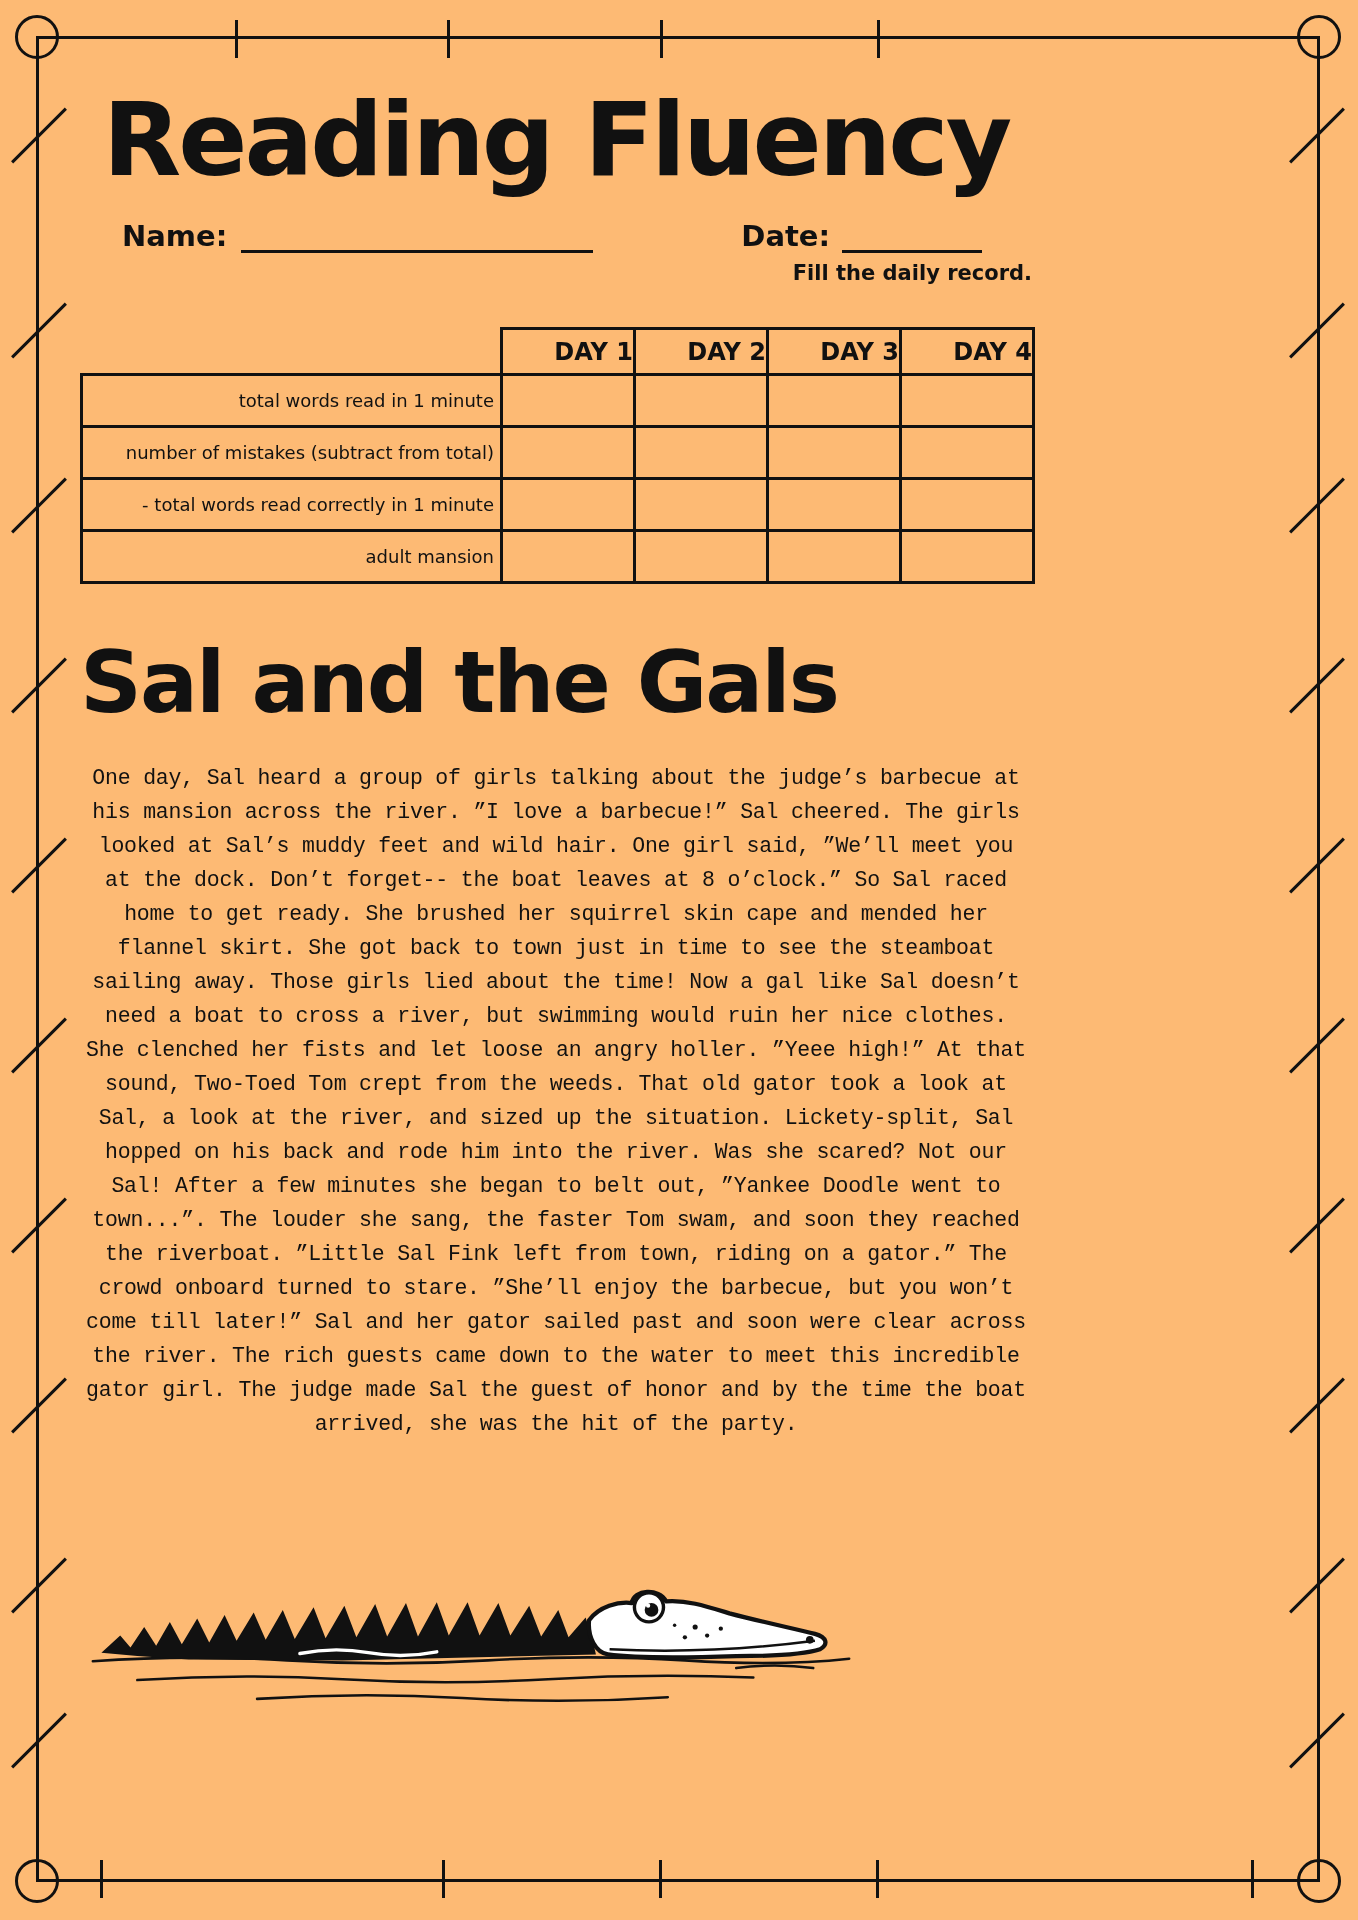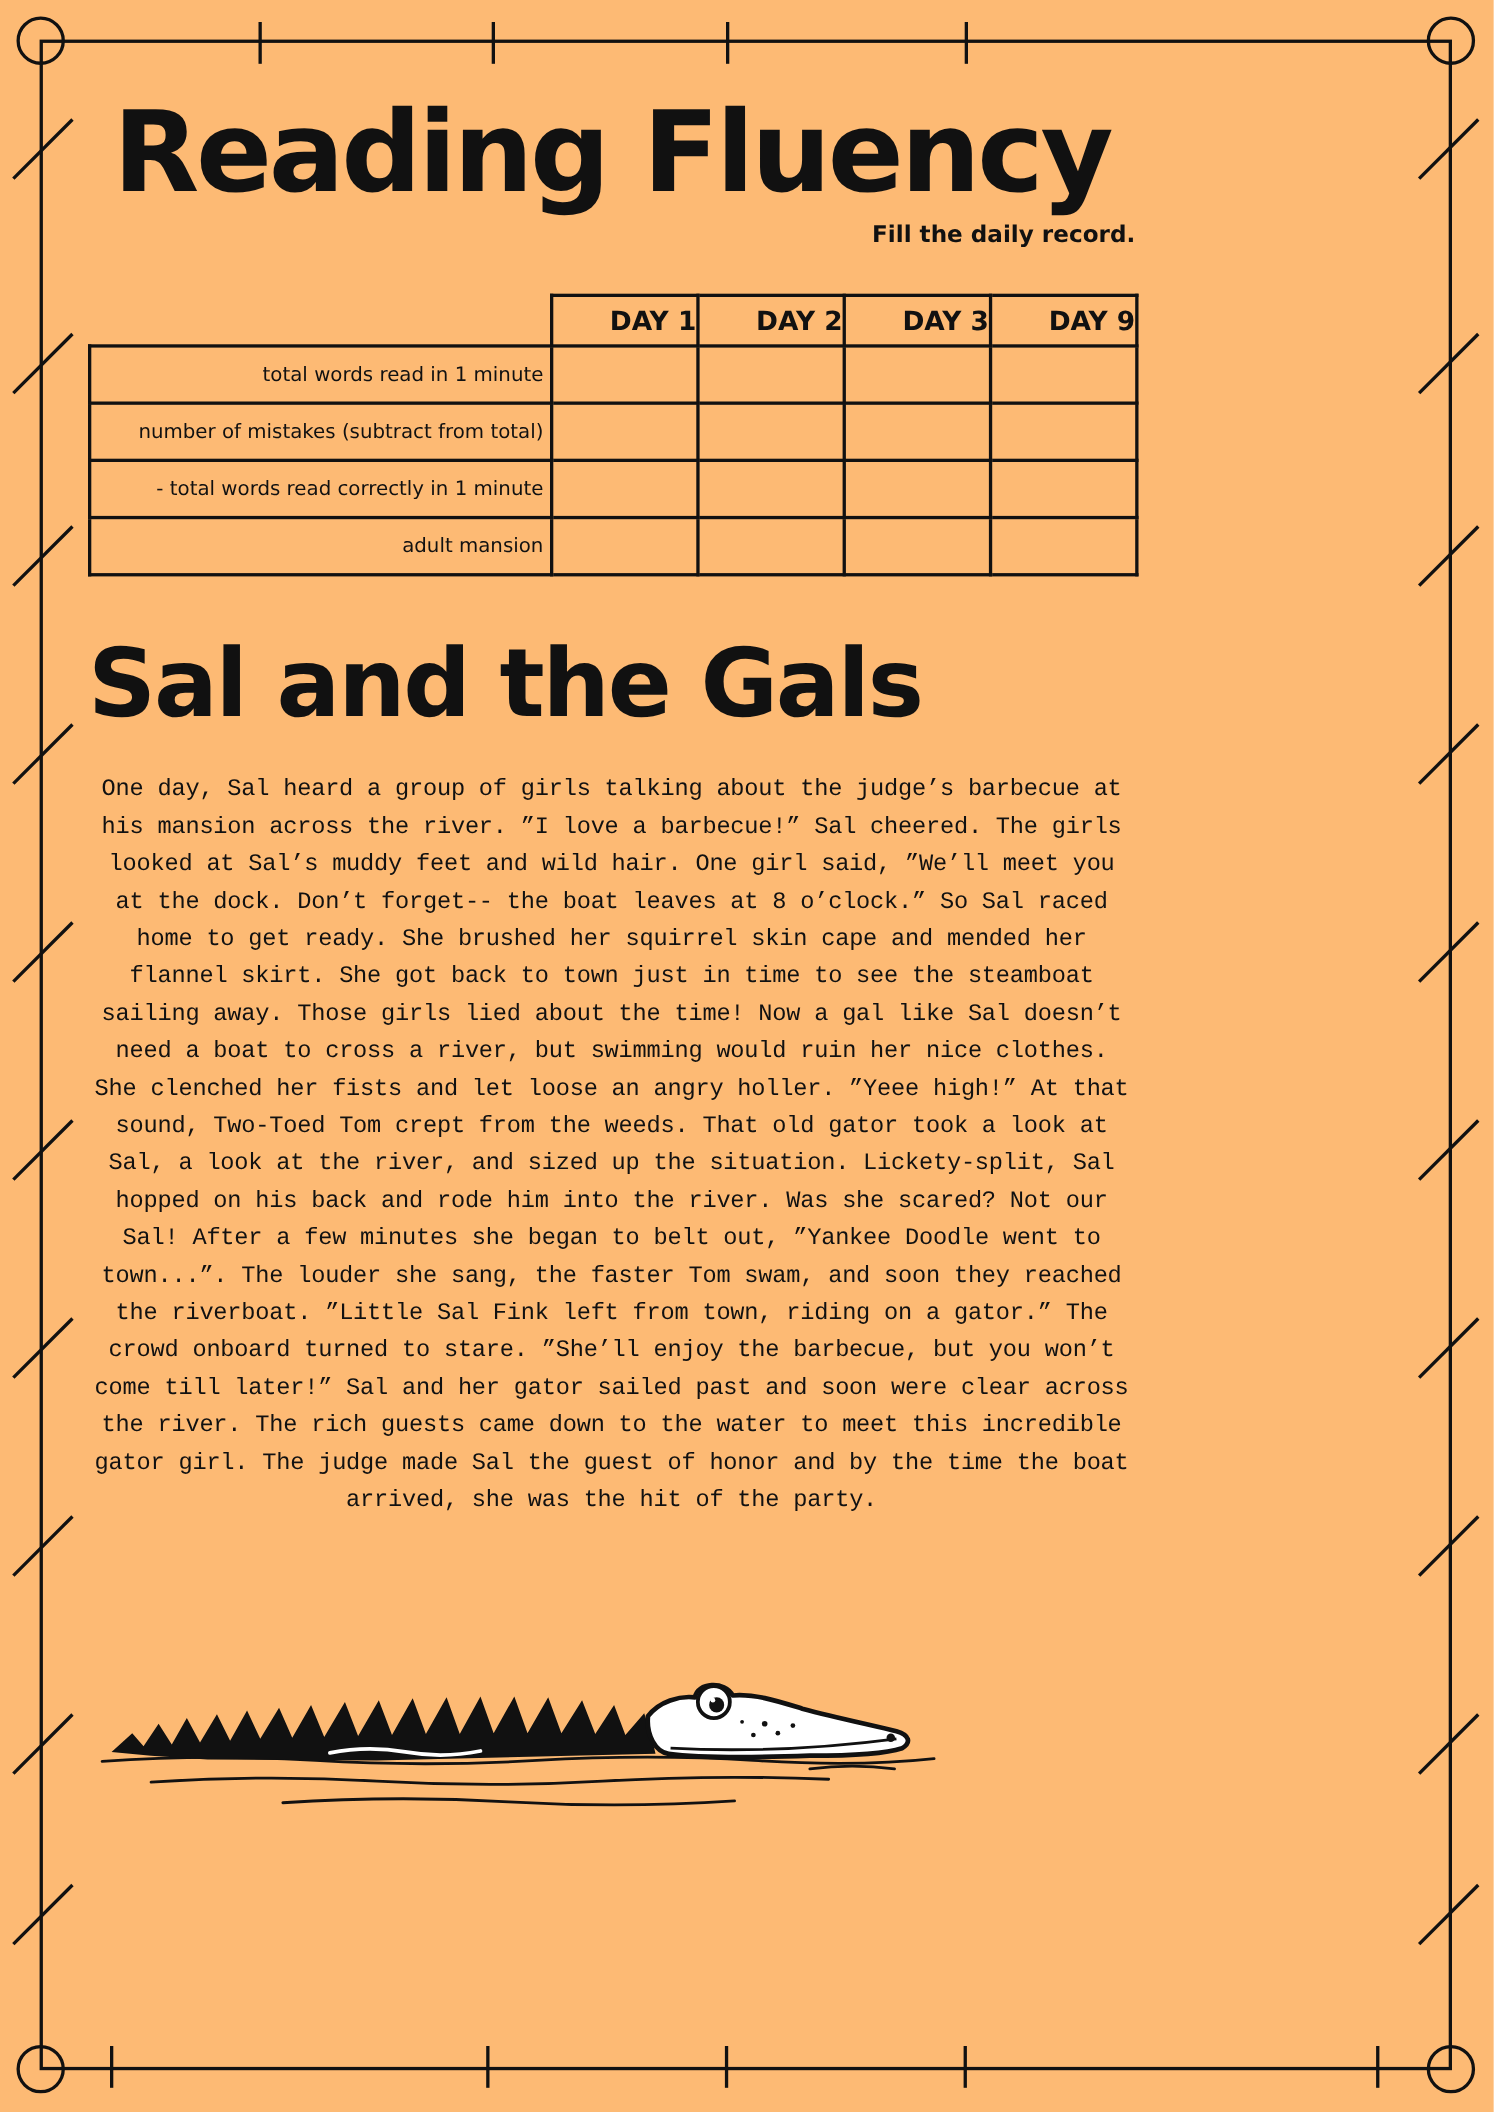--- a/index.html
+++ b/index.html
@@ -139,38 +139,44 @@
     <div class="slash sr" style="top:1185px"></div>
     <div class="slash sr" style="top:1365px"></div>
     <div class="slash sr" style="top:1545px"></div>
     <div class="slash sr" style="top:1700px"></div>
   </div>
 
   <div class="content">
 
     <h1 class="main-title">Reading Fluency</h1>
 
+    <div class="fields">
+      <span>Name:</span>
+      <span class="fill-line name-line"></span>
+      <span class="date-label">Date:</span>
+      <span class="fill-line date-line"></span>
+    </div>
 
     <div class="instruction">Fill the daily record.</div>
 
     <table class="record-table">
       <colgroup>
         <col class="col-label">
         <col class="col-day">
           <col class="col-day">
           <col class="col-day">
           <col class="col-day">
       </colgroup>
       <thead>
         <tr>
           <td class="corner-cell"></td>
           <th>DAY 1</th>
           <th>DAY 2</th>
           <th>DAY 3</th>
-          <th>DAY 9</th>
+          <th>DAY 4</th>
         </tr>
       </thead>
       <tbody>
         <tr>
           <td class="row-label">total words read in 1 minute</td>
           <td></td>
           <td></td>
           <td></td>
           <td></td>
         </tr>

